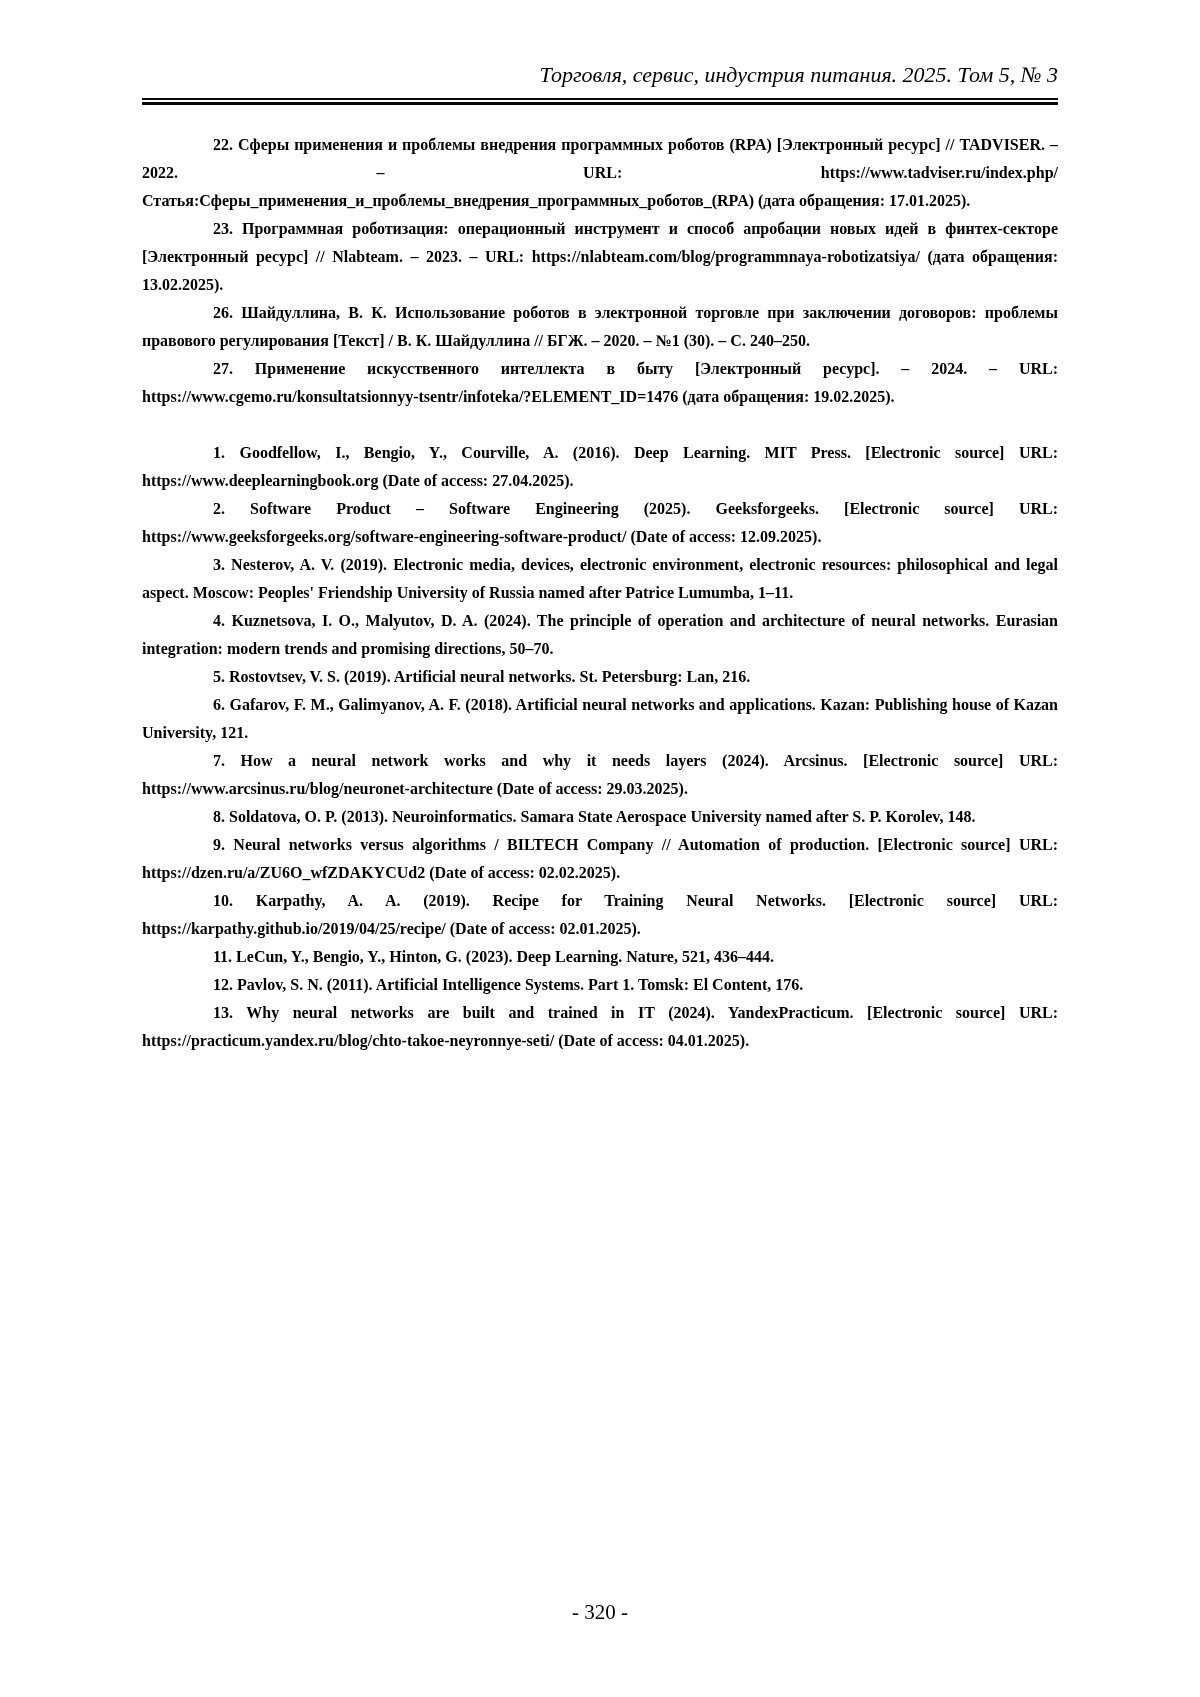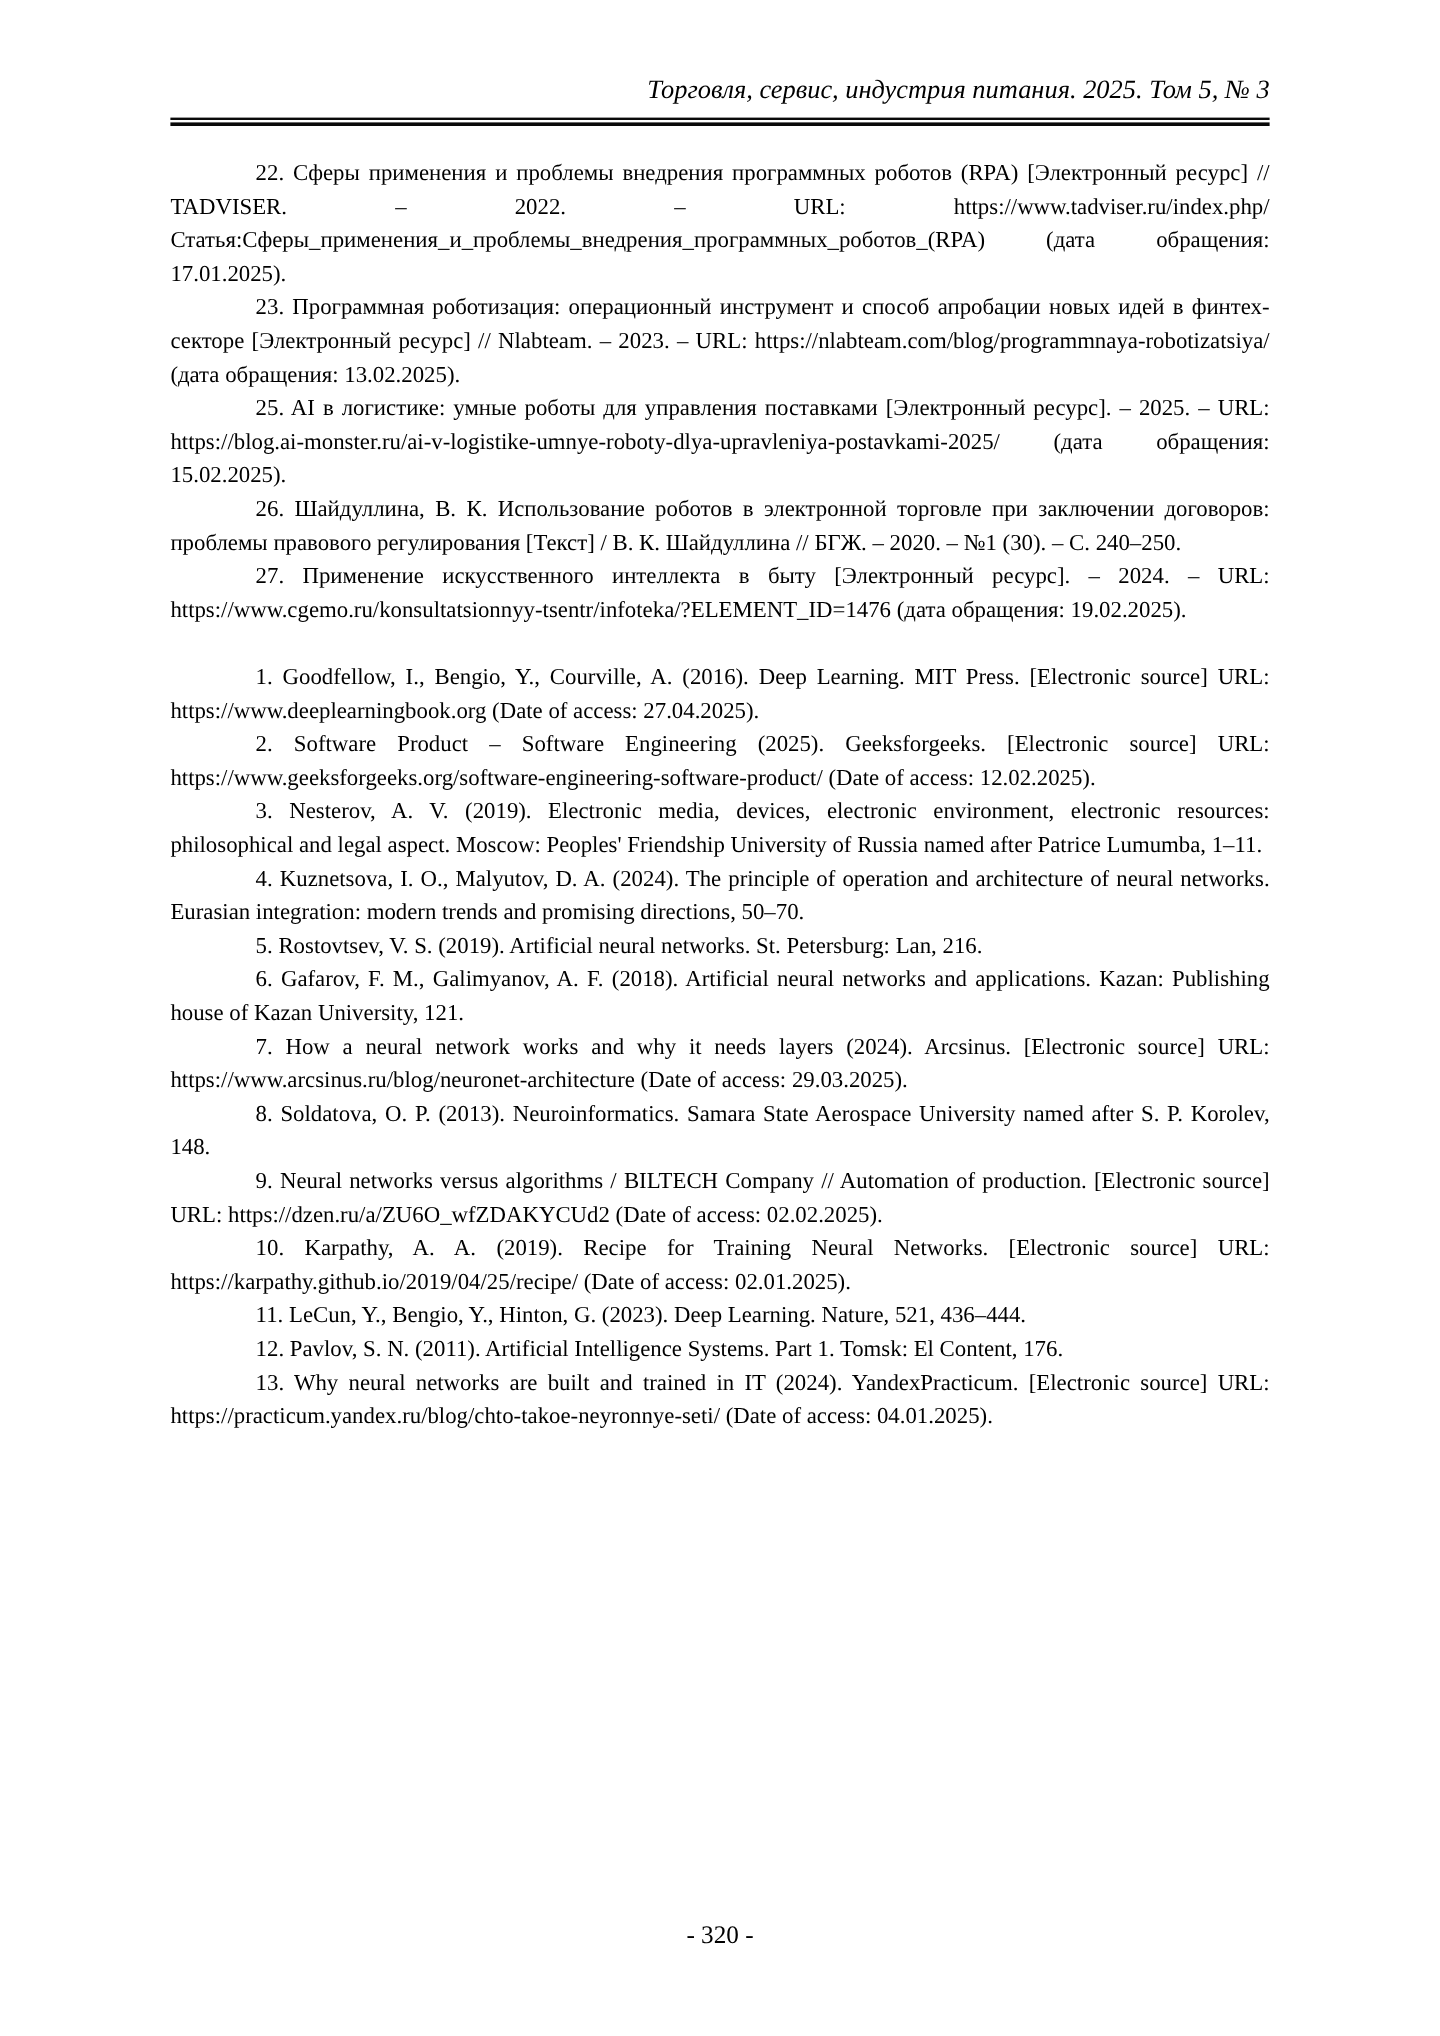--- a/index.html
+++ b/index.html
@@ -34,26 +34,27 @@
     height: 7px;
     box-sizing: border-box;
     border-top: 2px solid #0a0a0a;
     border-bottom: 3px solid #0a0a0a;
   }
   .body-text {
     margin-top: 26px;
   }
   .body-text p {
     margin: 0;
-    font-size: 19px;
+    font-size: 16px;
     line-height: 28px;
     text-align: justify;
     text-indent: 71px;
     overflow-wrap: break-word;
     hyphens: none;
+    font-weight: bold;
   }
   .section-spacer {
     height: 28px;
   }
   .ref-heading {
     font-size: 21px;
     line-height: 28px;
     font-weight: bold;
     text-indent: 71px;
     margin: 0;
@@ -74,29 +75,28 @@
 <div class="page">
 
   <div class="journal-header">Торговля, сервис, индустрия питания. 2025. Том 5, № 3</div>
 
   <div class="header-rule"></div>
 
   <div class="body-text">
 
     <p>22. Сферы применения и проблемы внедрения программных роботов (RPA) [Электронный ресурс] // TADVISER. – 2022. – URL: https://www.tadviser.ru/index.php/Статья:Сферы_применения_и_проблемы_внедрения_программных_роботов_(RPA) (дата обращения: 17.01.2025).</p>
     <p>23. Программная роботизация: операционный инструмент и способ апробации новых идей в финтех-секторе [Электронный ресурс] // Nlabteam. – 2023. – URL: https://nlabteam.com/blog/programmnaya-robotizatsiya/ (дата обращения: 13.02.2025).</p>
-    <p>25. AI в логистике: умные роботы для управления поставками [Электронный ресурс]. – 2025. – URL: https://blog.ai-monster.ru/ai-v-logistike-umnye-roboty-dlya-upravleniya-postavkami-2025/ (дата обращения: 15.02.2025).</p>
     <p>26. Шайдуллина, В. К. Использование роботов в электронной торговле при заключении договоров: проблемы правового регулирования [Текст] / В. К. Шайдуллина // БГЖ. – 2020. – №1 (30). – С. 240–250.</p>
     <p>27. Применение искусственного интеллекта в быту [Электронный ресурс]. – 2024. – URL: https://www.cgemo.ru/konsultatsionnyy-tsentr/infoteka/?ELEMENT_ID=1476 (дата обращения: 19.02.2025).</p>
 
     <div class="section-spacer"></div>
 
 
     <p>1. Goodfellow, I., Bengio, Y., Courville, A. (2016). Deep Learning. MIT Press. [Electronic source] URL: https://www.deeplearningbook.org (Date of access: 27.04.2025).</p>
-    <p>2. Software Product – Software Engineering (2025). Geeksforgeeks. [Electronic source] URL: https://www.geeksforgeeks.org/software-engineering-software-product/ (Date of access: 12.02.2025).</p>
+    <p>2. Software Product – Software Engineering (2025). Geeksforgeeks. [Electronic source] URL: https://www.geeksforgeeks.org/software-engineering-software-product/ (Date of access: 12.09.2025).</p>
     <p>3. Nesterov, A. V. (2019). Electronic media, devices, electronic environment, electronic resources: philosophical and legal aspect. Moscow: Peoples' Friendship University of Russia named after Patrice Lumumba, 1–11.</p>
     <p>4. Kuznetsova, I. O., Malyutov, D. A. (2024). The principle of operation and architecture of neural networks. Eurasian integration: modern trends and promising directions, 50–70.</p>
     <p>5. Rostovtsev, V. S. (2019). Artificial neural networks. St. Petersburg: Lan, 216.</p>
     <p>6. Gafarov, F. M., Galimyanov, A. F. (2018). Artificial neural networks and applications. Kazan: Publishing house of Kazan University, 121.</p>
     <p>7. How a neural network works and why it needs layers (2024). Arcsinus. [Electronic source] URL: https://www.arcsinus.ru/blog/neuronet-architecture (Date of access: 29.03.2025).</p>
     <p>8. Soldatova, O. P. (2013). Neuroinformatics. Samara State Aerospace University named after S. P. Korolev, 148.</p>
     <p>9. Neural networks versus algorithms / BILTECH Company // Automation of production. [Electronic source] URL: https://dzen.ru/a/ZU6O_wfZDAKYCUd2 (Date of access: 02.02.2025).</p>
     <p>10. Karpathy, A. A. (2019). Recipe for Training Neural Networks. [Electronic source] URL: https://karpathy.github.io/2019/04/25/recipe/ (Date of access: 02.01.2025).</p>
     <p>11. LeCun, Y., Bengio, Y., Hinton, G. (2023). Deep Learning. Nature, 521, 436–444.</p>
     <p>12. Pavlov, S. N. (2011). Artificial Intelligence Systems. Part 1. Tomsk: El Content, 176.</p>

